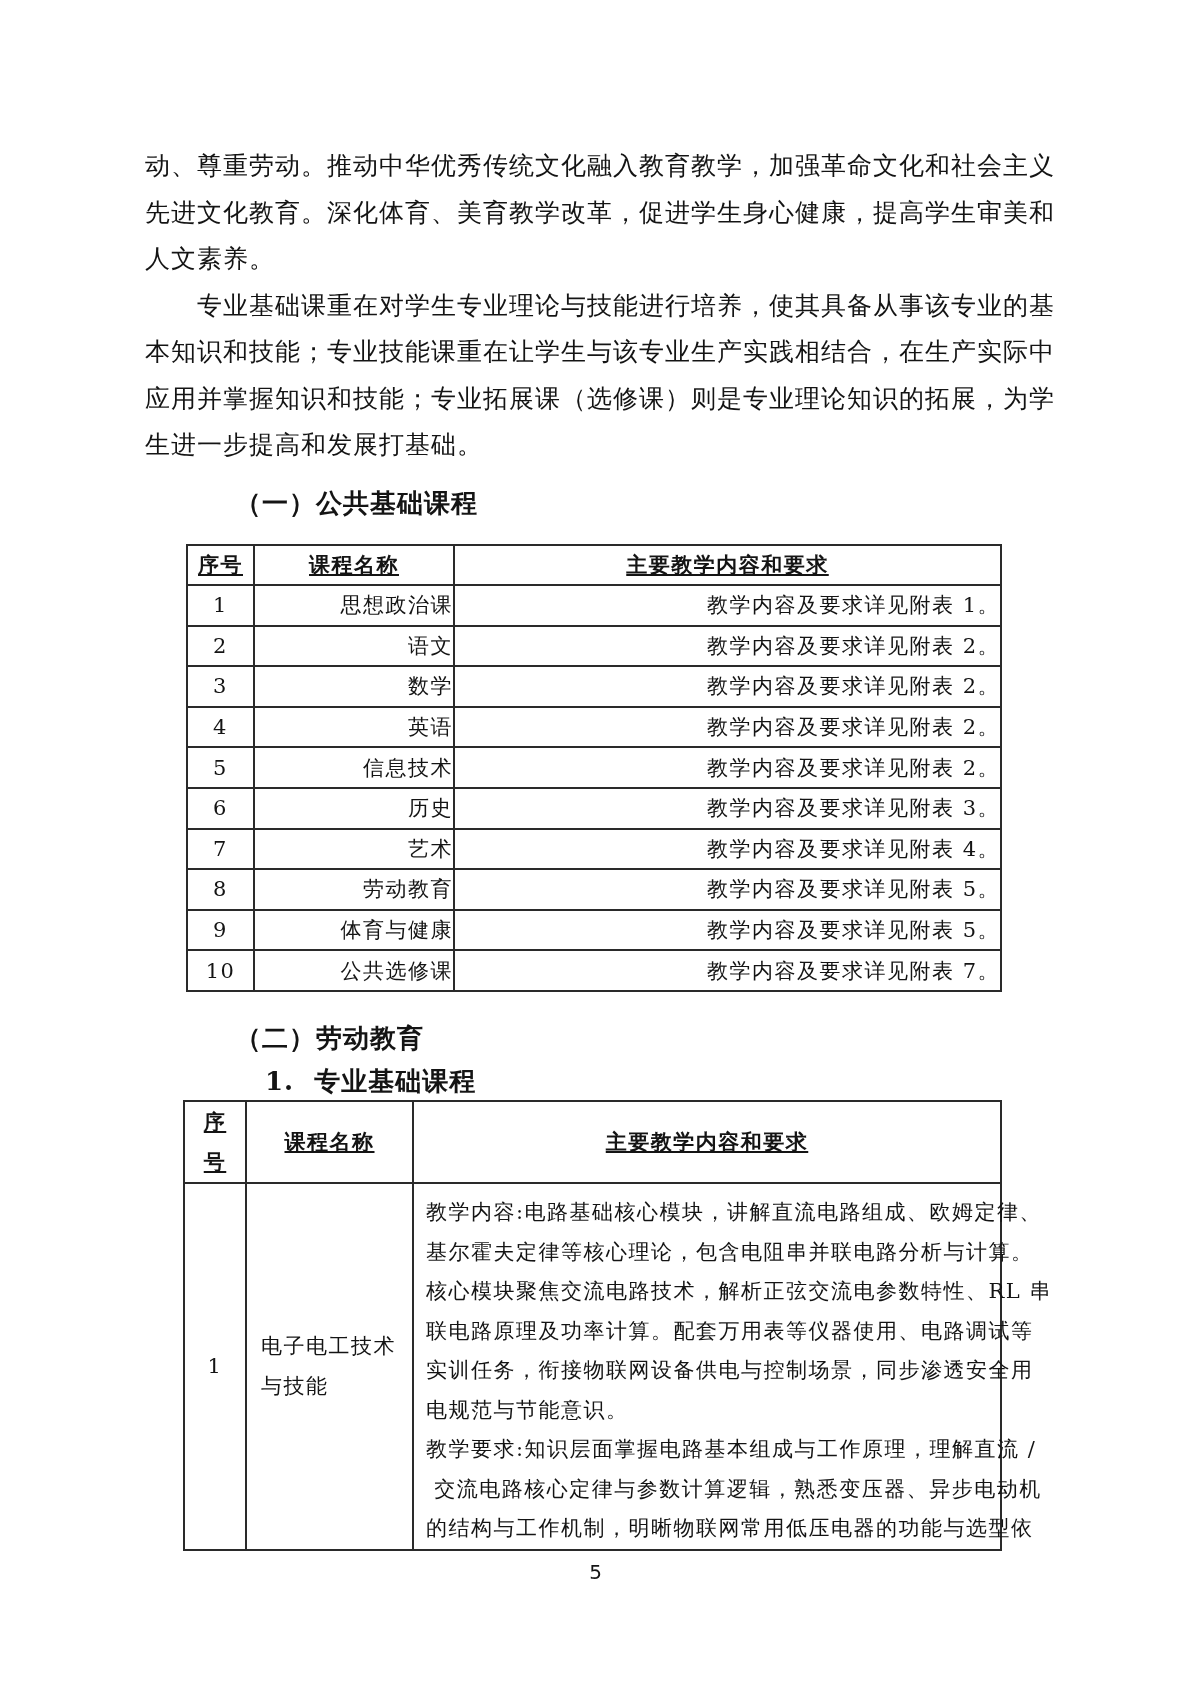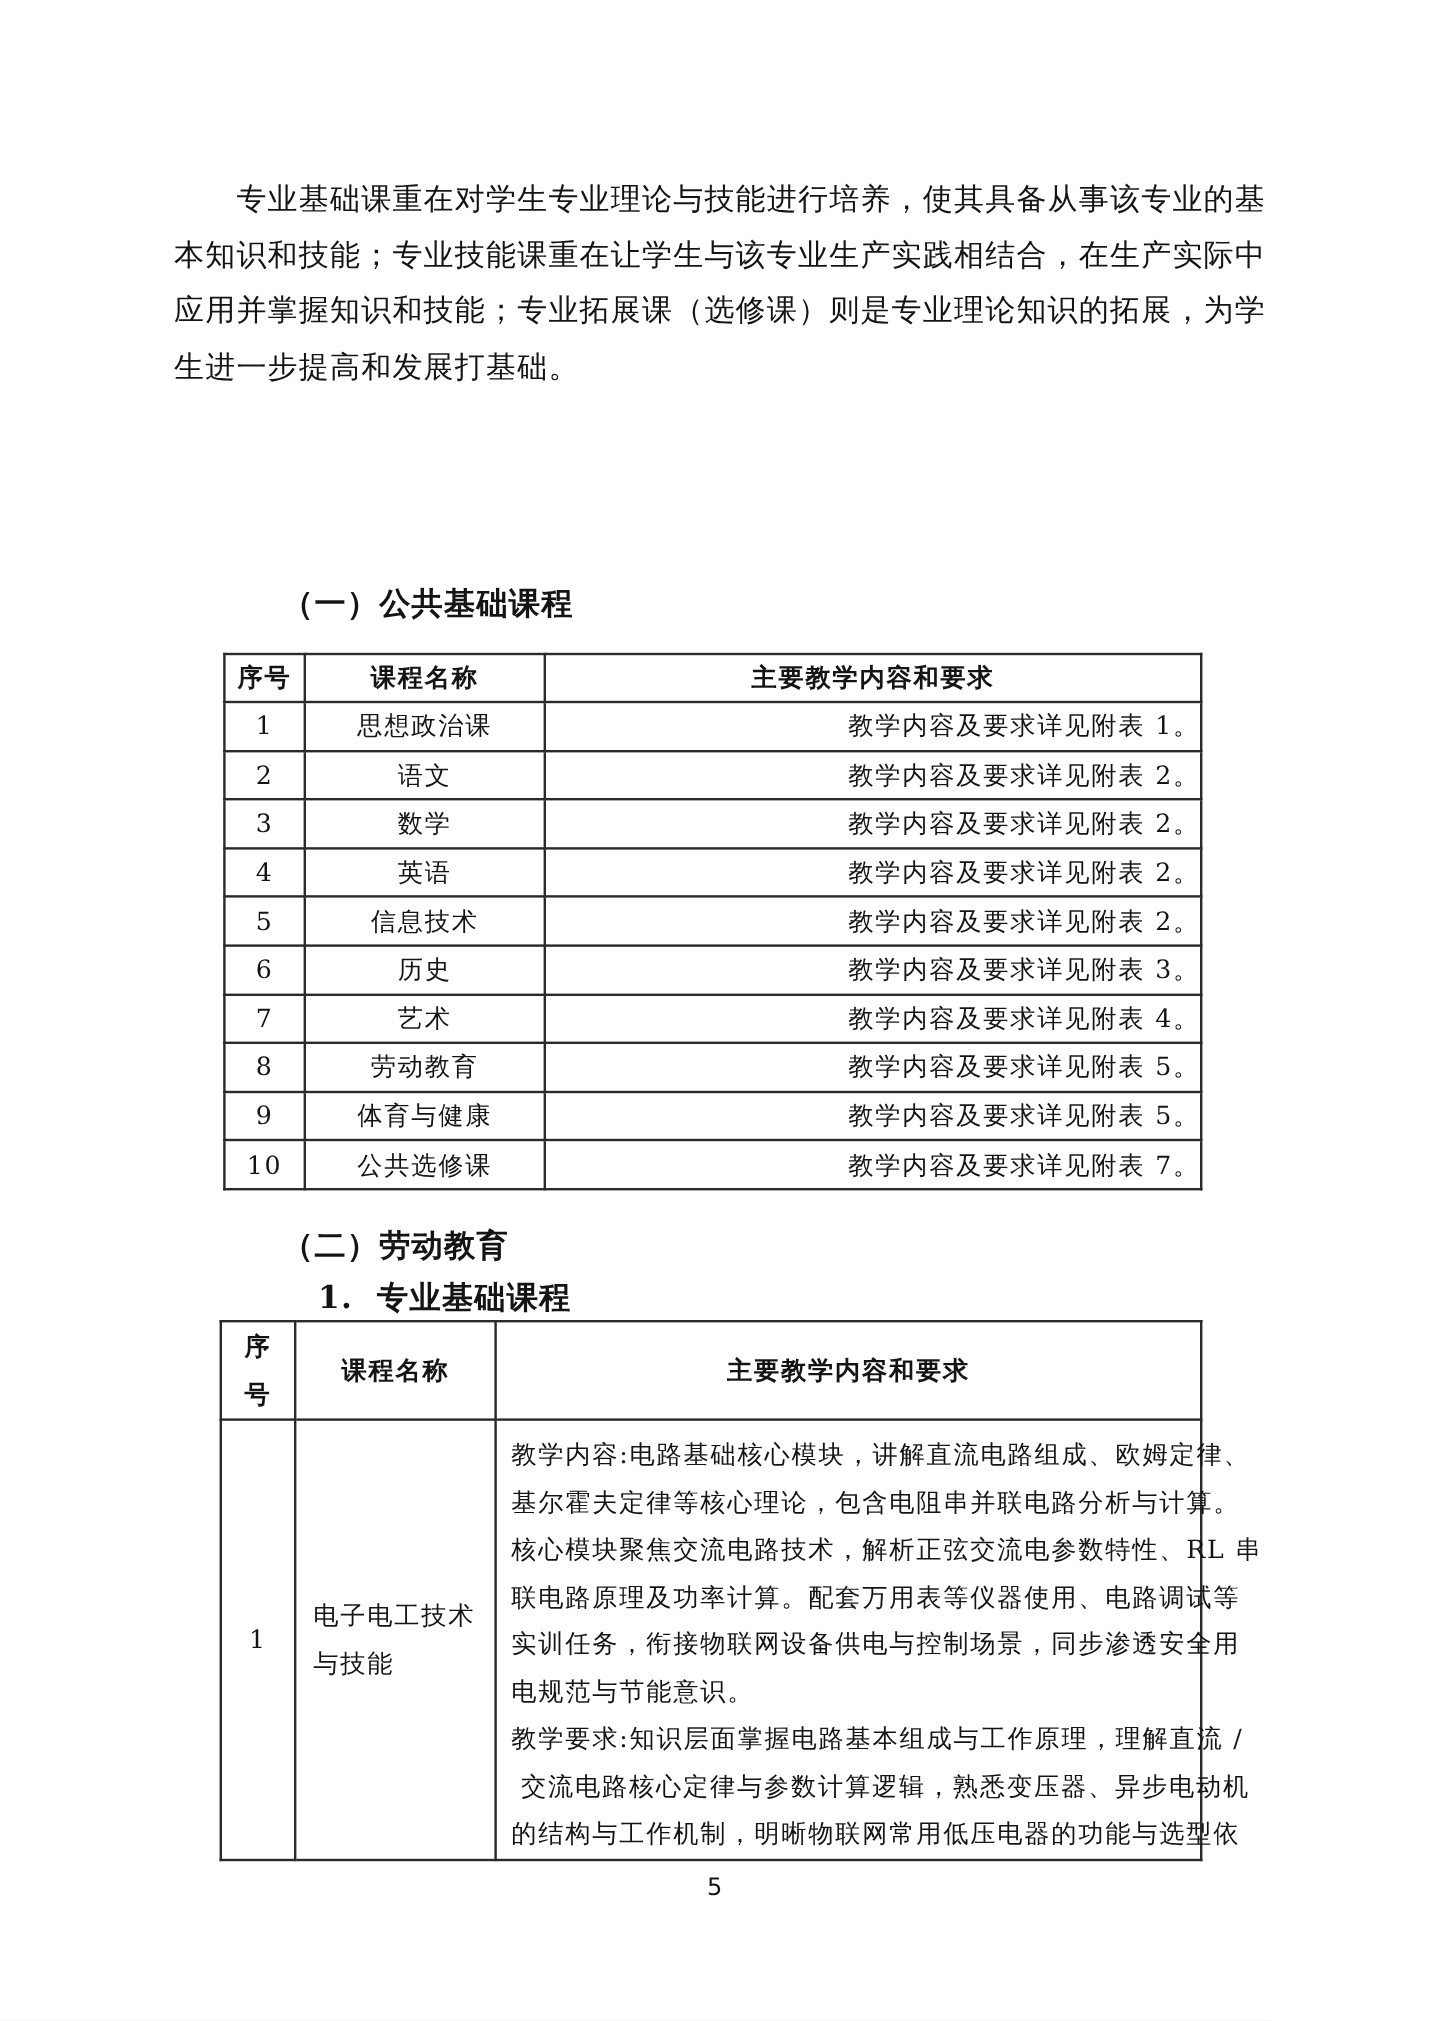--- a/index.html
+++ b/index.html
@@ -43,27 +43,27 @@
     border-collapse: collapse;
     table-layout: fixed;
     font-size: 21px;
     letter-spacing: 1.5px;
   }
   .doc-table td, .doc-table th {
     border: 2px solid #2a2a2a;
     padding: 0;
     font-weight: normal;
   }
-  .doc-table th { font-weight: bold; text-align: center; }
+  .doc-table th { font-weight: bold; text-align: center; text-decoration: underline; }
   #table-1 { left: 186px; top: 544px; width: 816px; height: 448px; }
   #table-1 col.c-no   { width: 67px; }
   #table-1 col.c-name { width: 200px; }
   #table-1 tr { height: 40px; }
   #table-1 td.cell-no   { text-align: center; }
-  #table-1 td.cell-name { text-align: center; }
+  #table-1 td.cell-name { text-align: right; }
   #table-1 td.cell-content { text-align: right; padding-left: 13px; }
   #table-2 { left: 183px; top: 1100px; width: 819px; height: 438px; }
   #table-2 col.c-no   { width: 62px; }
   #table-2 col.c-name { width: 167px; }
   #table-2 tr.hdr { height: 78px; }
   #table-2 th.seq { white-space: pre-line; line-height: 40px; }
   #table-2 td.cell-no { text-align: center; vertical-align: middle; }
   #table-2 td.cell-name { vertical-align: middle; padding-left: 14px; border-radius: 25px; }
   #table-2 td.cell-name .tline { line-height: 40px; height: 40px; }
   #table-2 td.cell-content { vertical-align: top; padding: 9px 12px 0 12px; }
@@ -76,20 +76,26 @@
     font-size: 20px;
     font-family: "DejaVu Sans", "Liberation Sans", sans-serif;
   }
 </style>
 </head>
 <body>
 
 <div class="page">
 
   <div class="bodytext">
+    <div class="para1">
+
+    <div class="tline">动、尊重劳动。推动中华优秀传统文化融入教育教学，加强革命文化和社会主义</div>
+        <div class="tline">先进文化教育。深化体育、美育教学改革，促进学生身心健康，提高学生审美和</div>
+        <div class="tline">人文素养。</div>
+      </div>
     <div class="para2">
 
     <div class="tline">专业基础课重在对学生专业理论与技能进行培养，使其具备从事该专业的基</div>
         <div class="tline">本知识和技能；专业技能课重在让学生与该专业生产实践相结合，在生产实际中</div>
         <div class="tline">应用并掌握知识和技能；专业拓展课（选修课）则是专业理论知识的拓展，为学</div>
         <div class="tline">生进一步提高和发展打基础。</div>
       </div>
   </div>
 
   <div id="heading-1" class="doc-heading">（一）公共基础课程</div>

